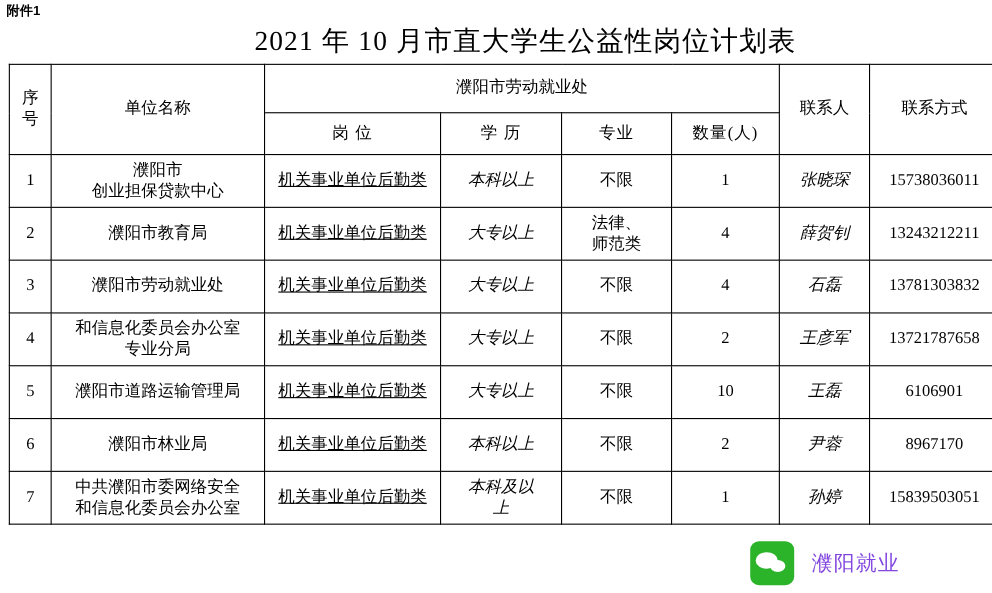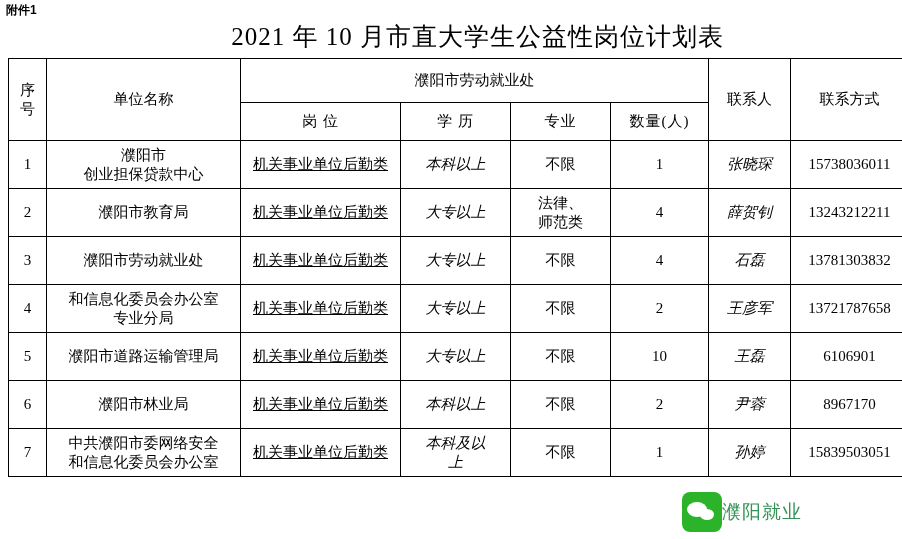--- a/index.html
+++ b/index.html
@@ -119,23 +119,23 @@
   }
   .wm-badge::before {
     width: 20px; height: 15px;
     left: 5px; top: 10px;
   }
   .wm-badge::after {
     width: 14px; height: 11px;
     left: 18px; top: 17px;
   }
   .wm-text {
-    margin-left: 0;
+    margin-left: 16px;
     font-size: 19px;
-    color: #15803d;
+    color: #6d28d9;
     opacity: 0.85;
     font-family: "Liberation Sans", sans-serif;
     letter-spacing: 1px;
   }
 </style>
 </head>
 <body>
 
 <div class="attachment-label">附件1</div>
 

